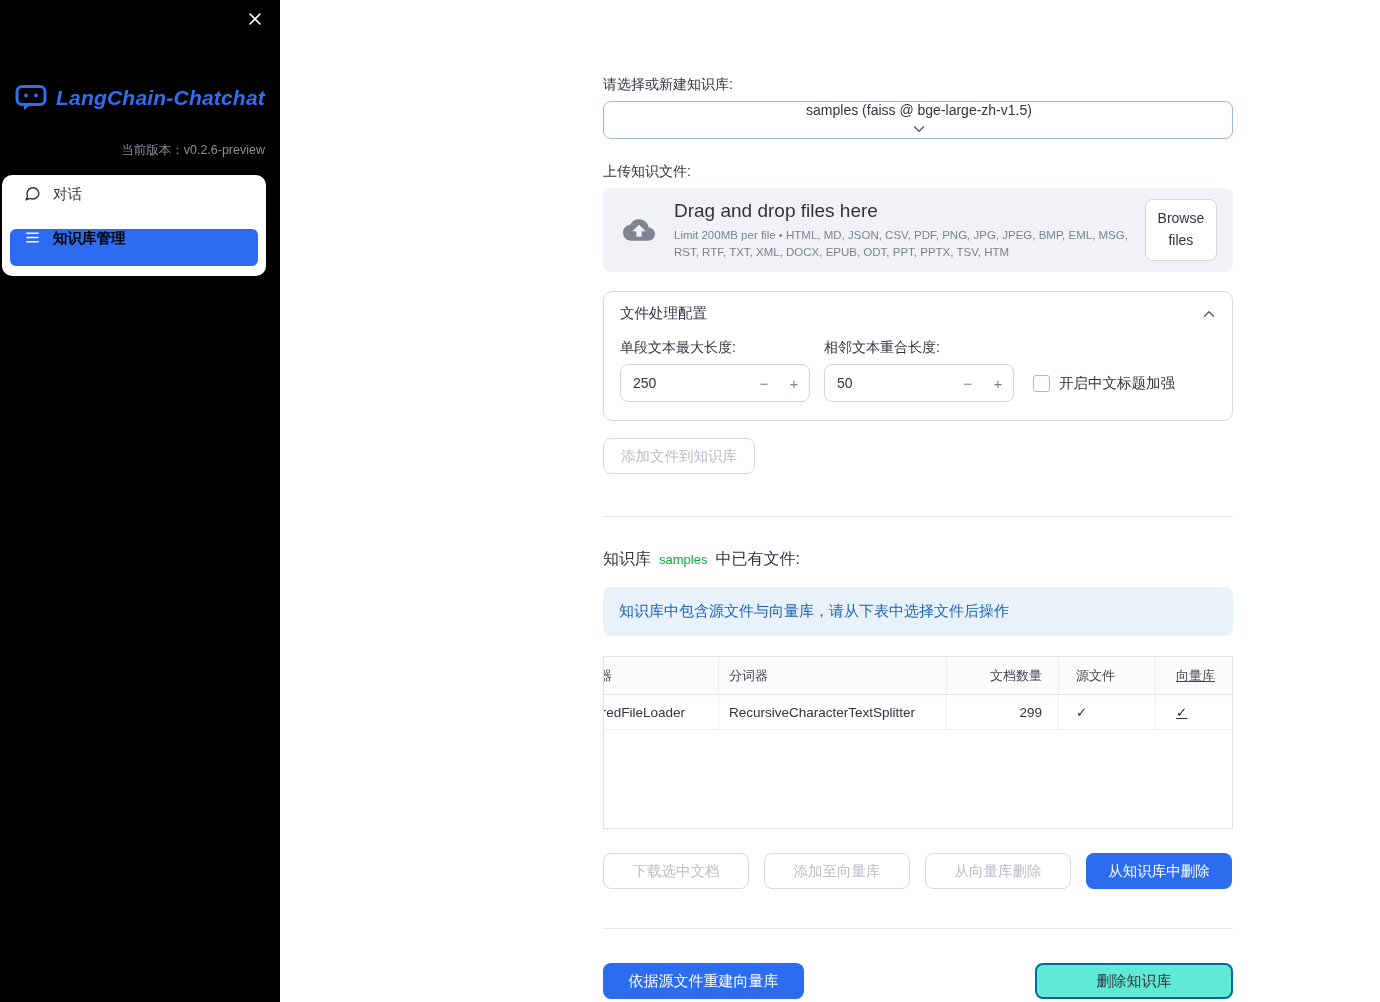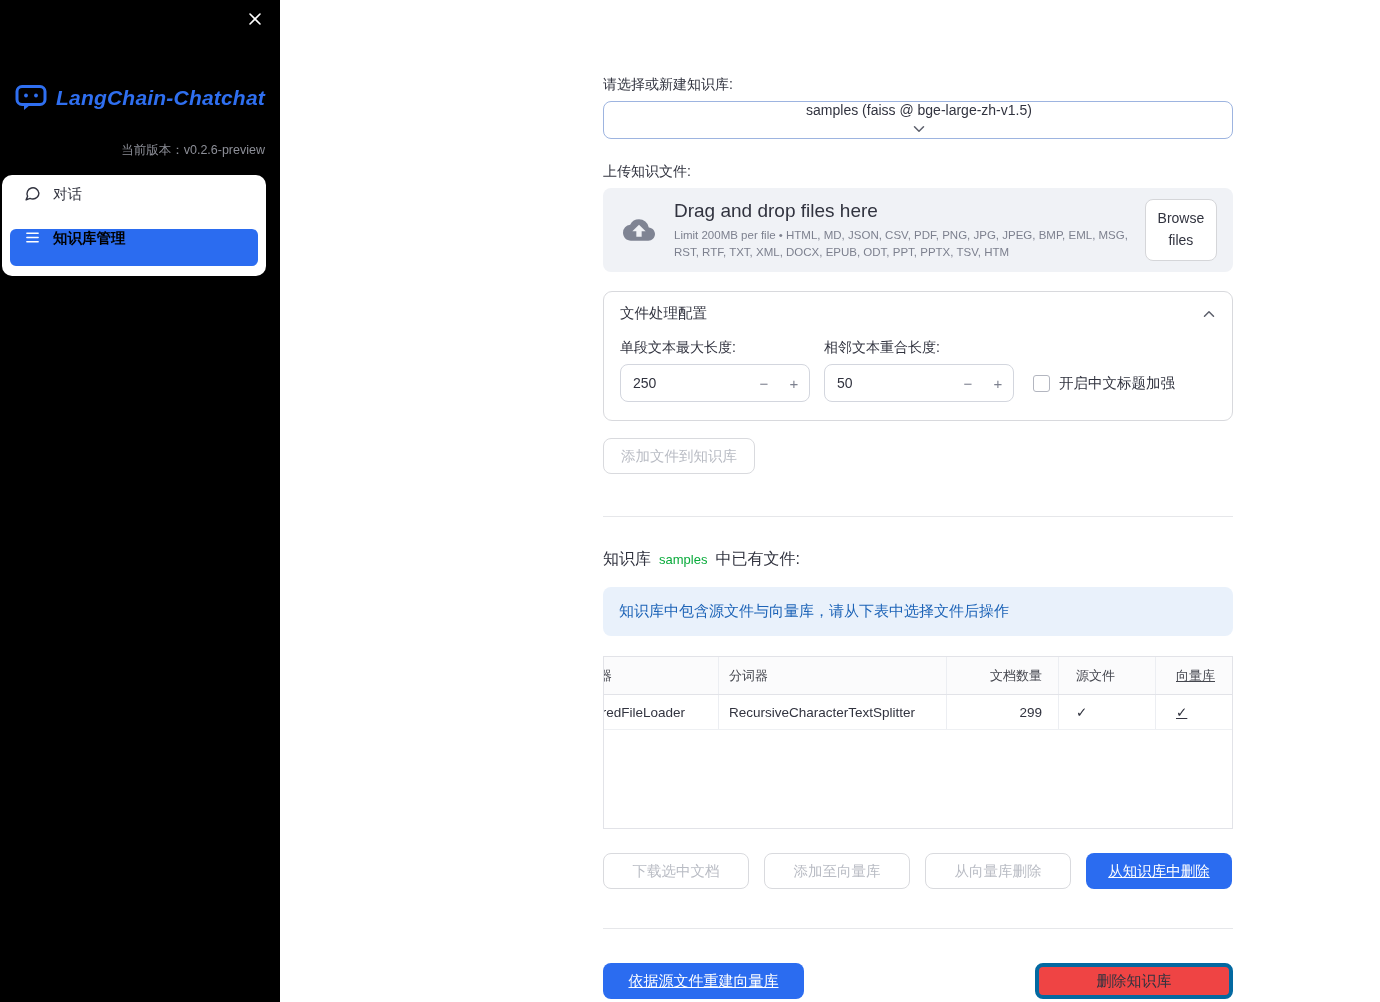--- a/index.html
+++ b/index.html
@@ -44,22 +44,22 @@
                   overflow:hidden; background:#fff; }
   .num-value { flex:1; padding-left:12px; font-size:14px; color:#31333f; }
   .step-btn { width:30px; height:100%; border:none; background:none; color:#7d818f; font-size:15px; cursor:pointer;
               font-family:inherit; }
   .checkbox-row { display:flex; align-items:center; gap:9px; margin-left:19px; align-self:flex-end; height:38px;
                   cursor:pointer; font-size:14.5px; color:#31333f; }
   .checkbox-box { width:17px; height:17px; border:1.5px solid #b3b6c0; border-radius:3px; background:#fff; flex:none; }
 
   .btn { border-radius:8px; font-size:14.5px; font-family:inherit; cursor:pointer; }
   .btn.disabled { background:#fff; border:1px solid #d9dade; color:#b9bcc4; cursor:default; }
-  .btn.primary { background:#2b6cf0; border:none; color:#fff;text-decoration:underline; }
-  .btn.secondary { background:#ef4444; border:4px solid #0369a1; color:#31333f; }
+  .btn.primary { background:#2b6cf0; border:none; color:#fff; }
+  .btn.secondary { background:#5eead4; border:2px solid #0369a1; color:#31333f; }
   .add-btn { margin-top:17px; height:36px; padding:4px 17px; }
 
   .divider { border:none; border-top:1px solid #e6e7ea; }
   .div1 { margin-top:42px; }
   .div2 { margin-top:39px; }
 
   .existing-line { margin-top:32px; font-size:16px; color:#31333f; display:flex; align-items:center; }
   .kb-code { font-family:Liberation Sans, sans-serif; font-size:13px; color:#09ab3b; margin:0 8px; }
 
   .info-box { margin-top:17px; background:#e9f1fb; border-radius:8px; padding:15px 16px; font-size:15px; color:#1c63b7; }

